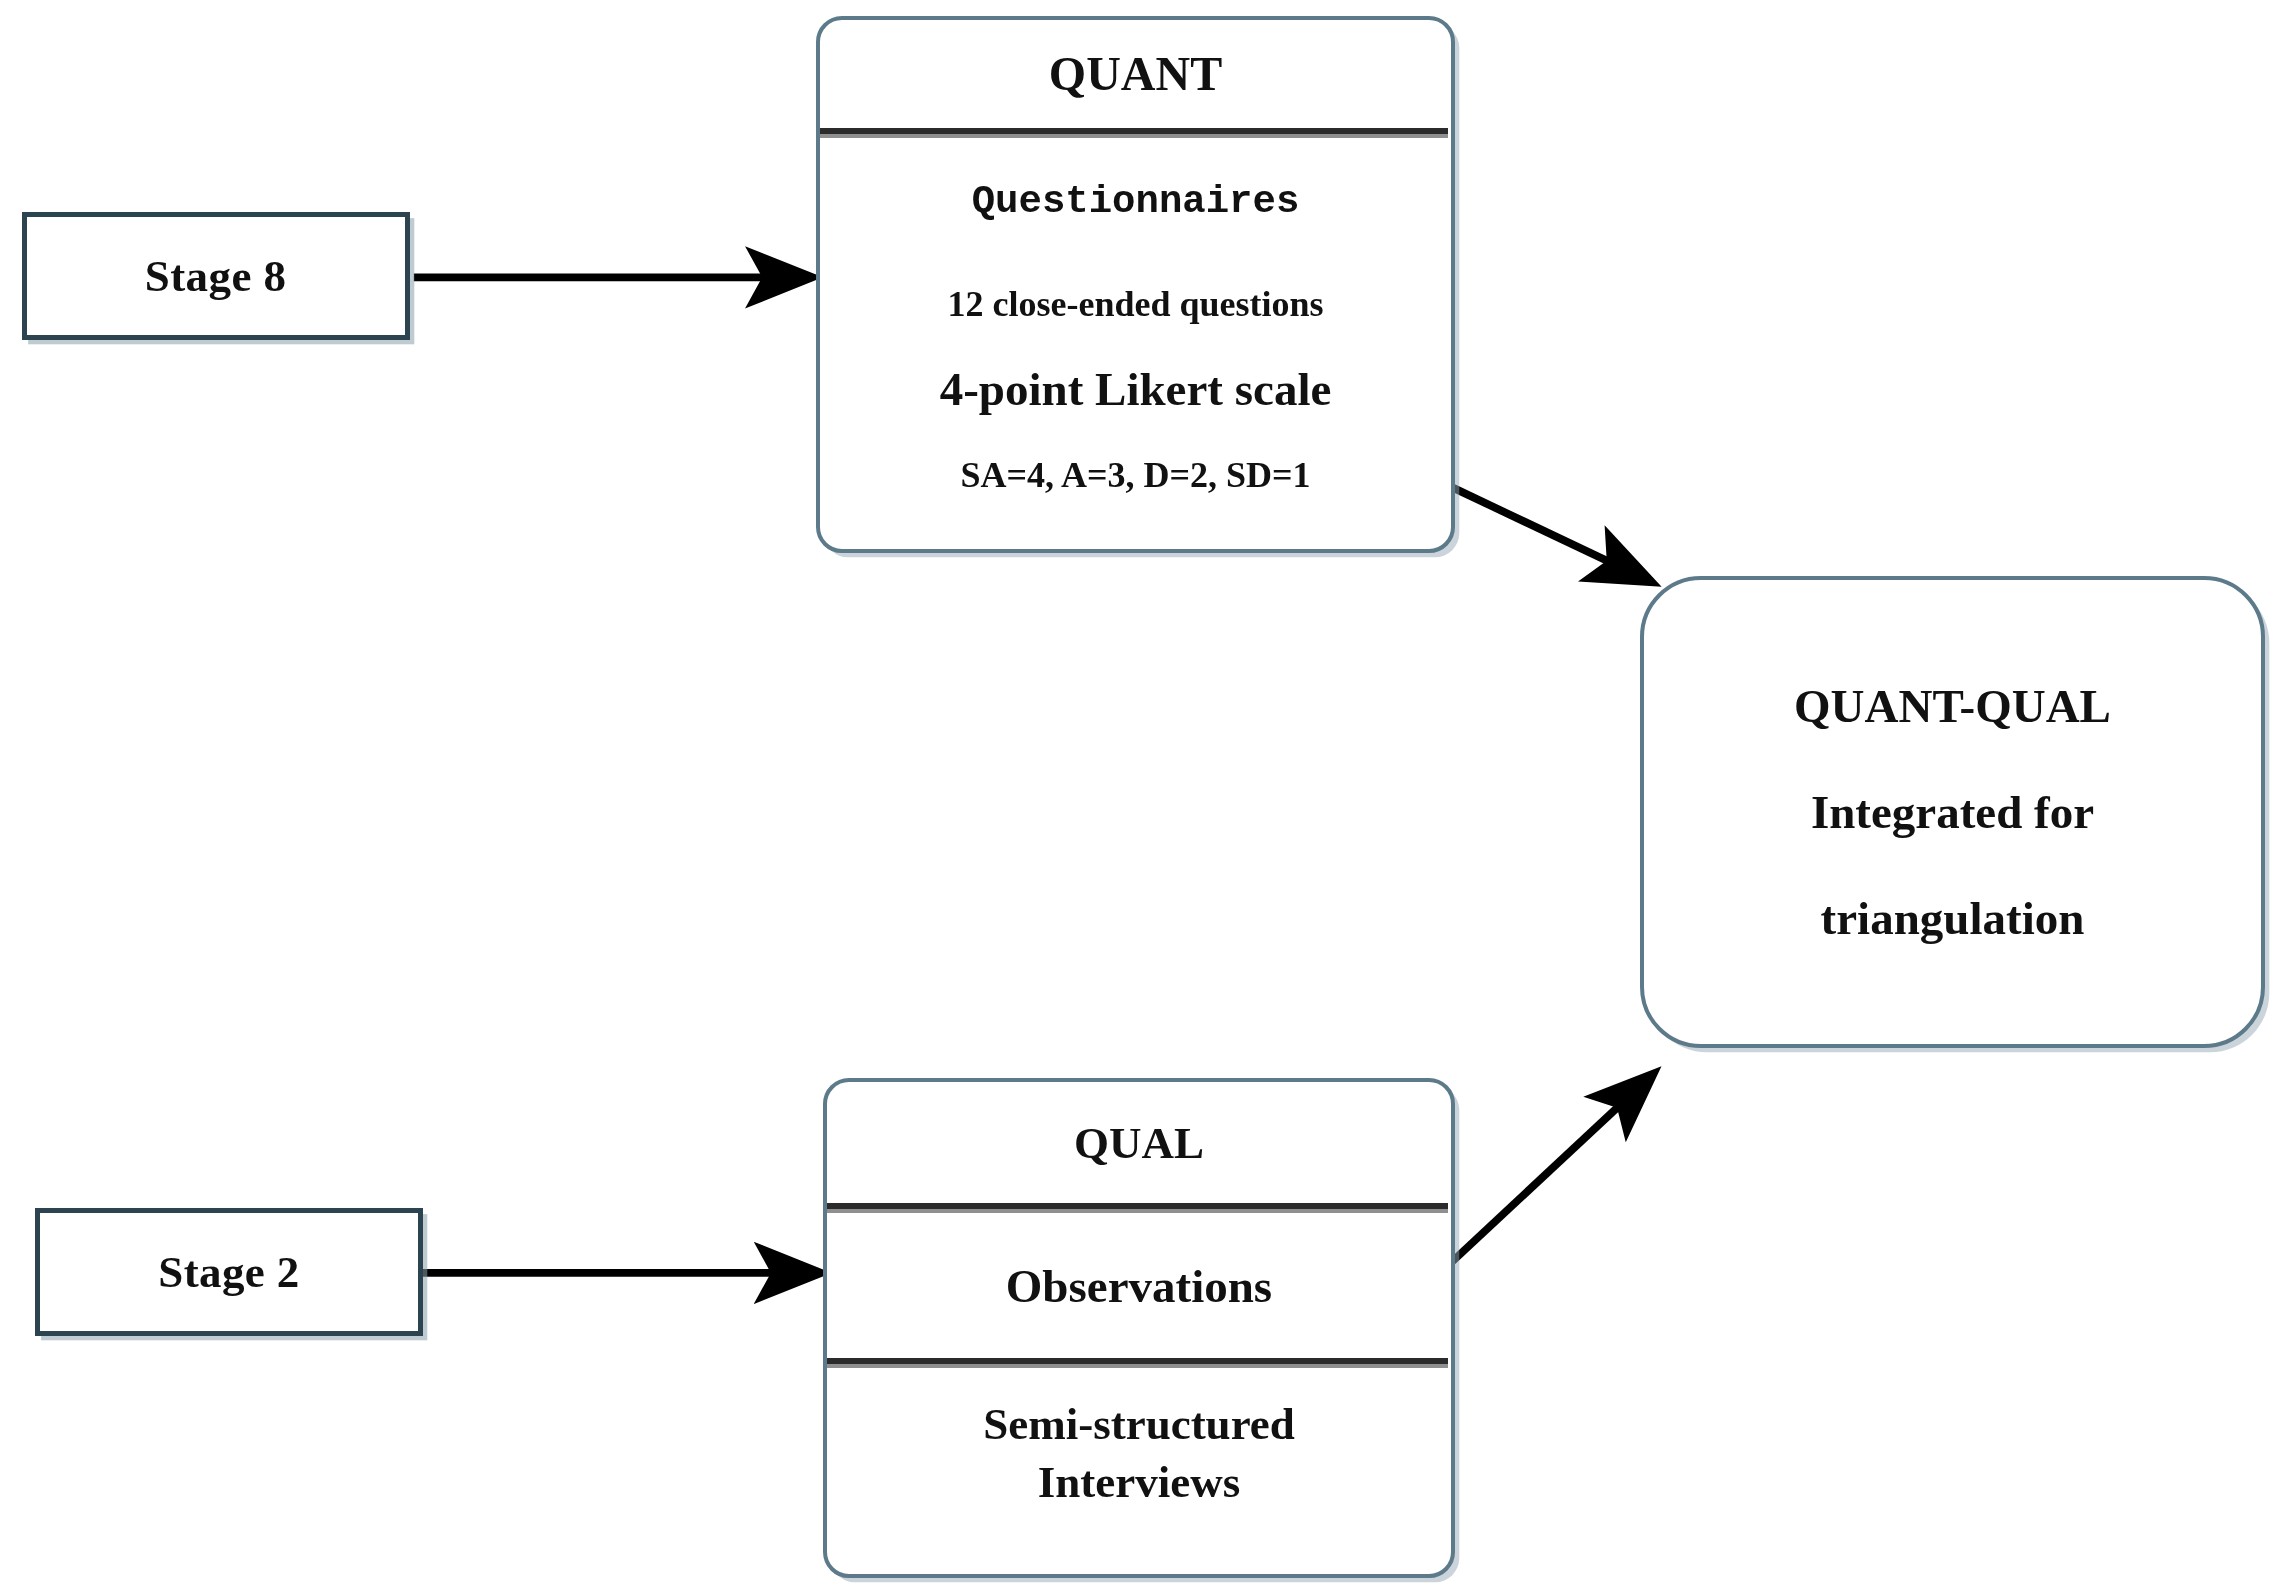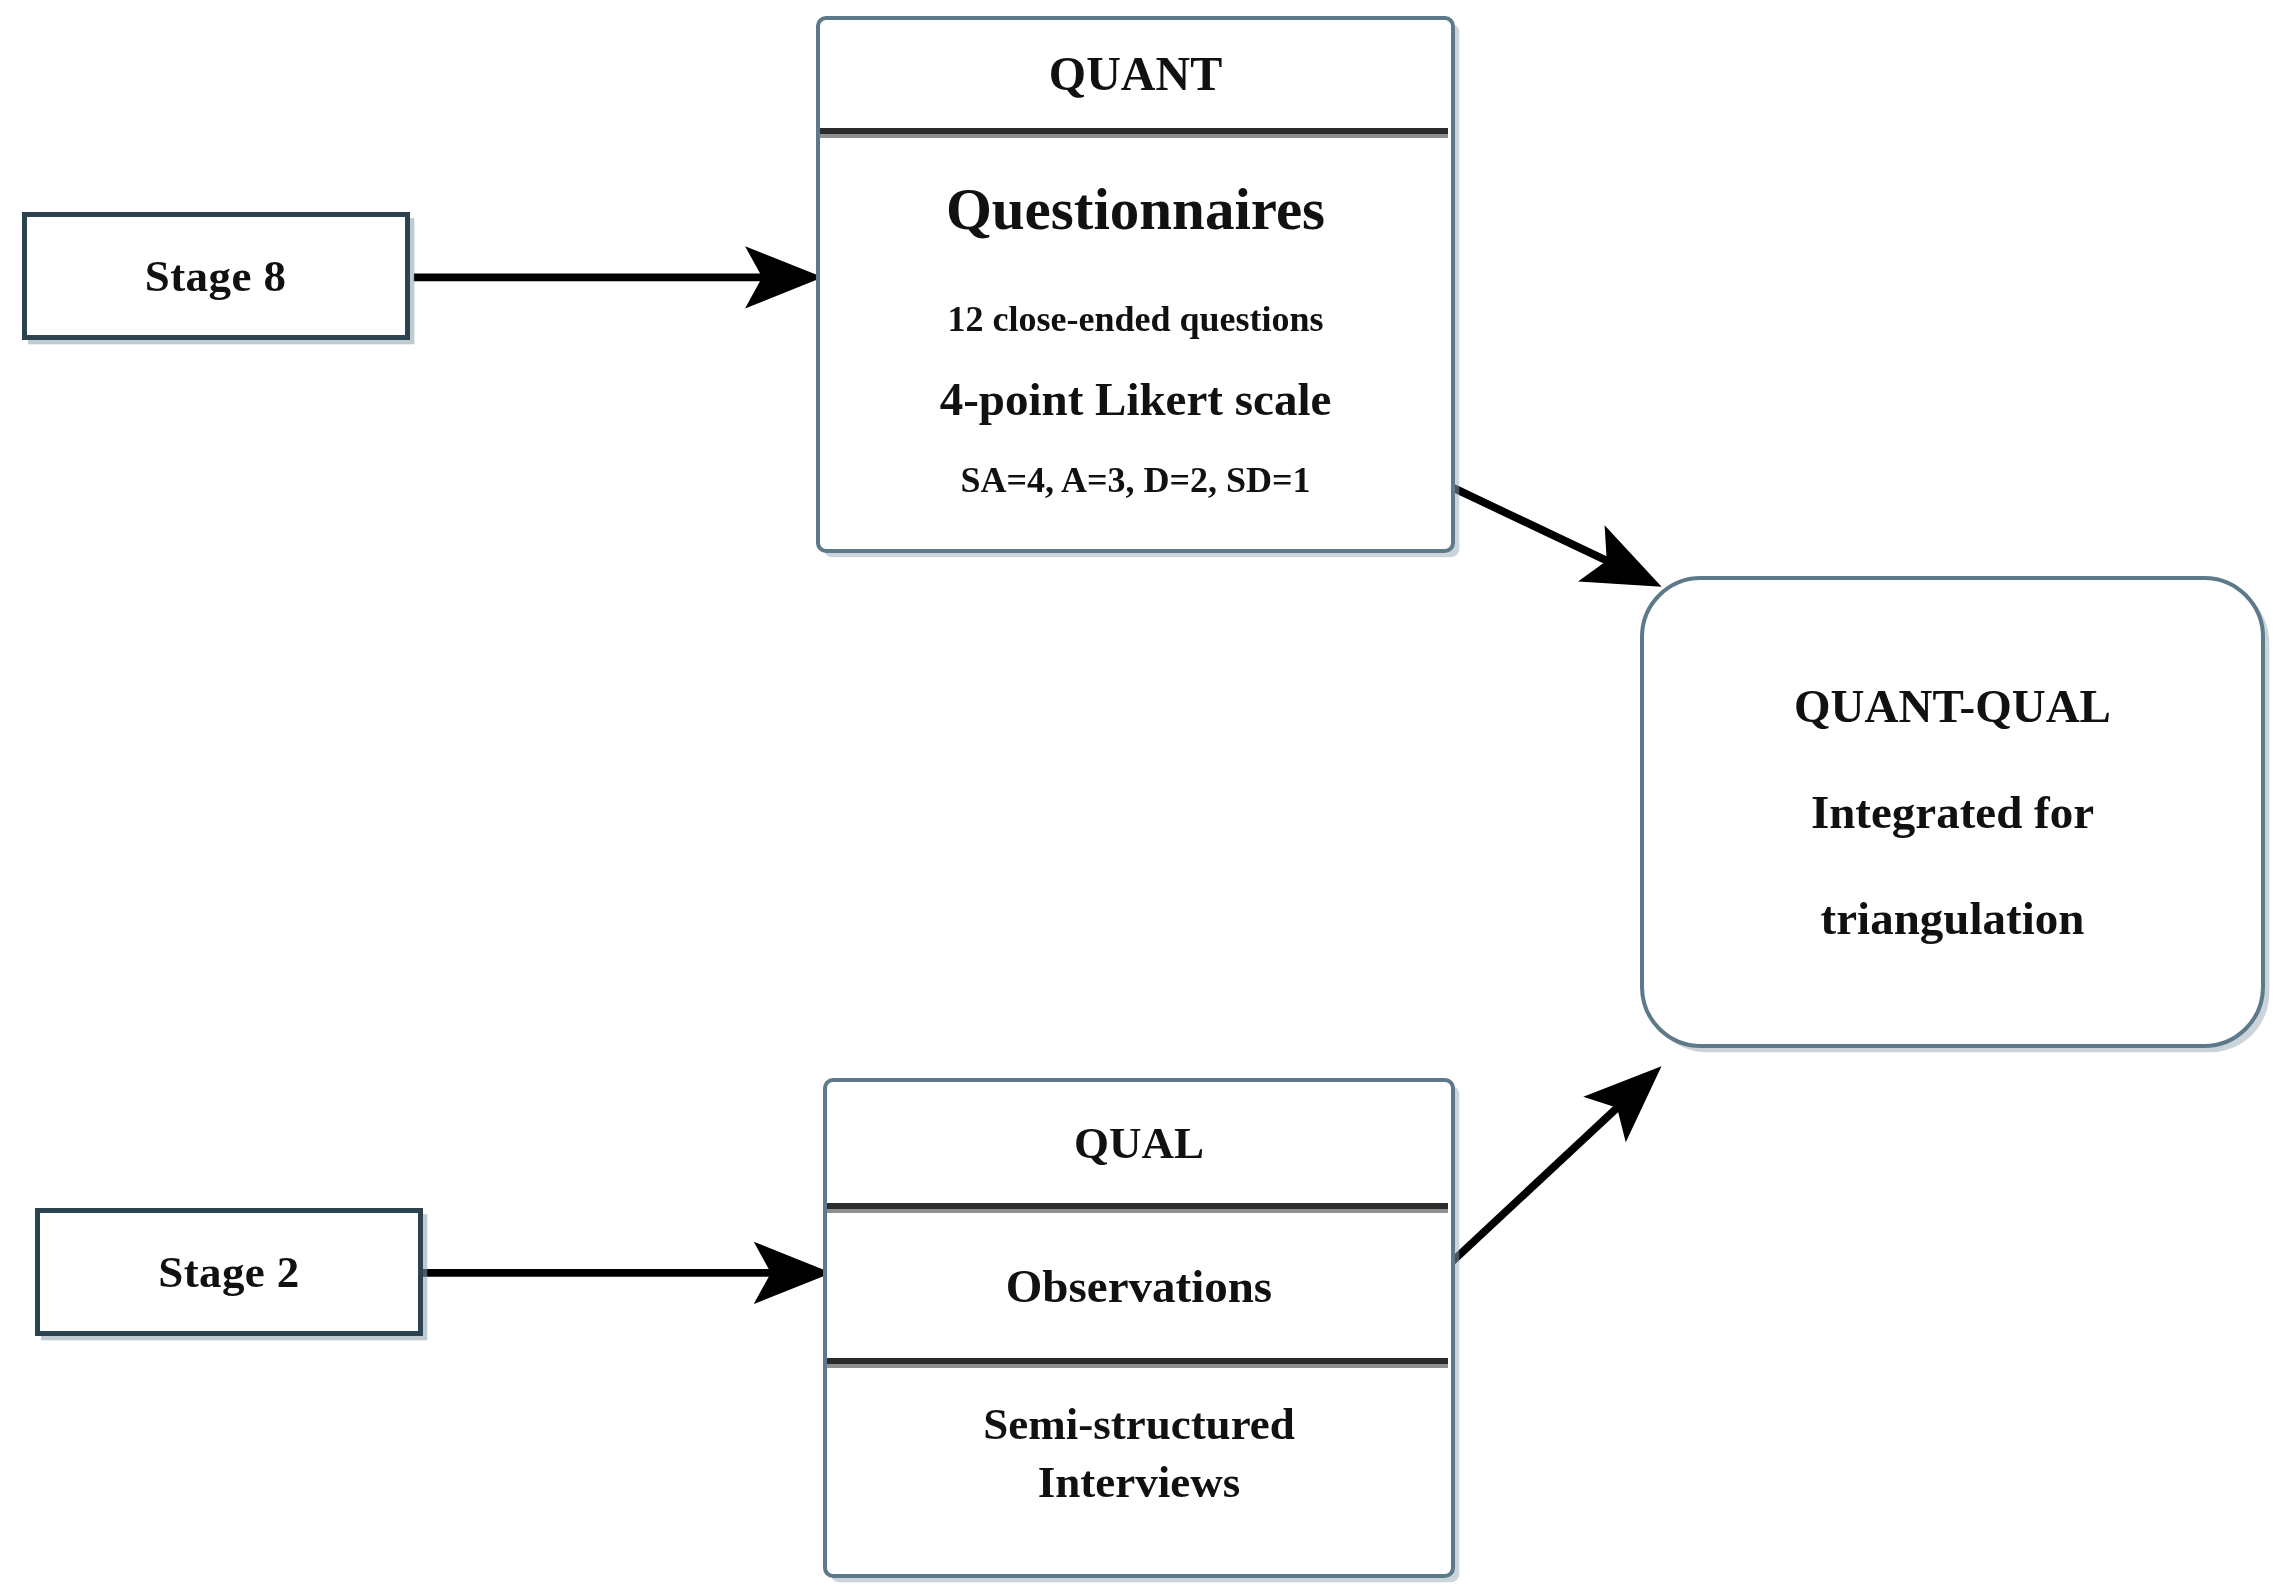--- a/index.html
+++ b/index.html
@@ -40,21 +40,21 @@
   .stage-label {
     font-weight: bold;
     font-size: 45px;
     color: #111111;
     letter-spacing: 0.4px;
     white-space: nowrap;
   }
   
   .method-box {
     border: 4.3px solid #5c7a8a;
-    border-radius: 10px;
+    border-radius: 26px;
     box-shadow: 6px 6px 0 -1.7px rgba(150,170,182,0.5);
     display: flex;
     flex-direction: column;
     align-items: stretch;
     overflow: hidden;
   }
   .box-header {
     display: flex;
     align-items: center;
     justify-content: center;
@@ -79,21 +79,21 @@
     white-space: nowrap;
     text-align: center;
     color: #111111;
   }
 
   
   #quant-box { left: 816px; top: 15.6px; width: 639px; height: 537px; }
   #quant-box .box-header { height: 108px; font-size: 48px; }
   #quant-box .divider { margin-top: 0; }
   #quant-box .box-body { flex: 1; display: flex; flex-direction: column; justify-content: space-evenly; padding: 5.2px 0 15.6px 0; }
-  .l-questionnaires { font-size: 59px; font-weight: bold; }
+  .l-questionnaires { font-size: 39px; font-weight: bold; font-family: Liberation Mono, monospace; }
   .l-questions      { font-size: 36px; font-weight: bold; margin-top: 22px; }
   .l-likert         { font-size: 47px; font-weight: bold; }
   .l-coding         { font-size: 36px; font-weight: bold; }
 
   
   #qual-box { left: 823px; top: 1078px; width: 632px; height: 500px; }
   #qual-box .box-header { height: 121px; font-size: 45px; }
   #qual-box .sec-observations { height: 145px; font-size: 47px; font-weight: bold; }
   #qual-box .sec-interviews { flex: 1; font-size: 45px; font-weight: bold; line-height: 1.28; padding-bottom: 35px; }
 

